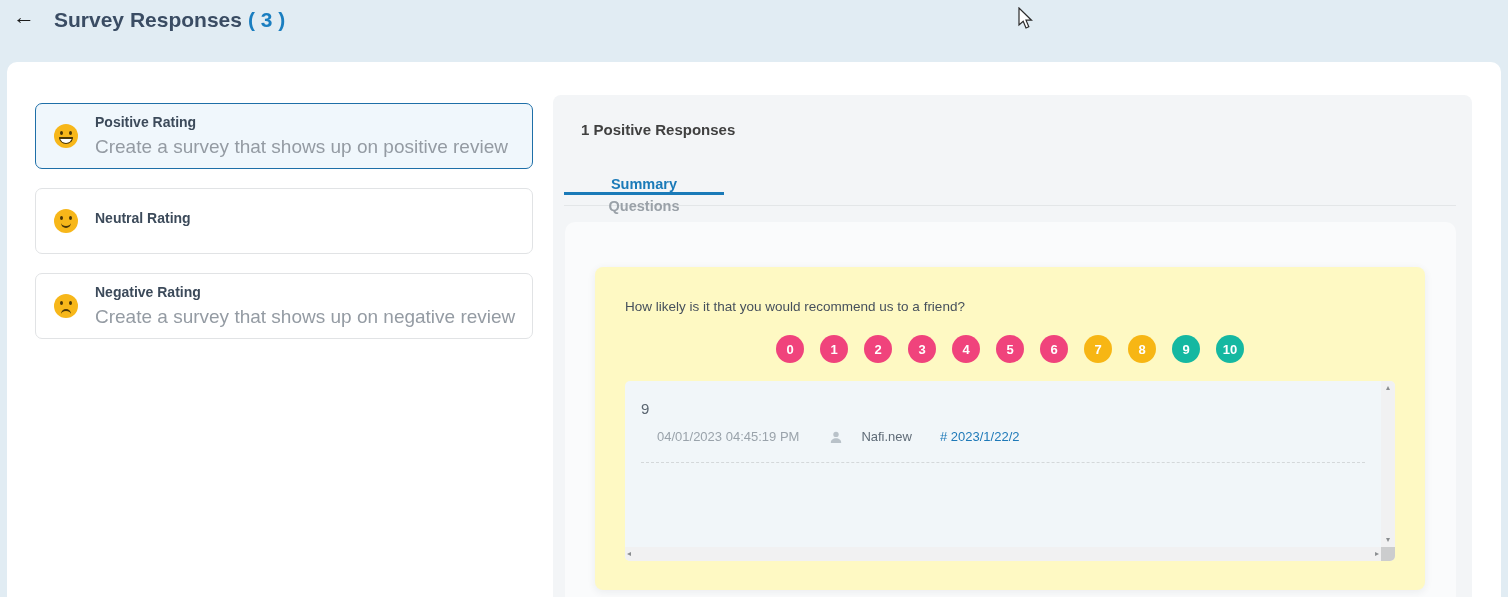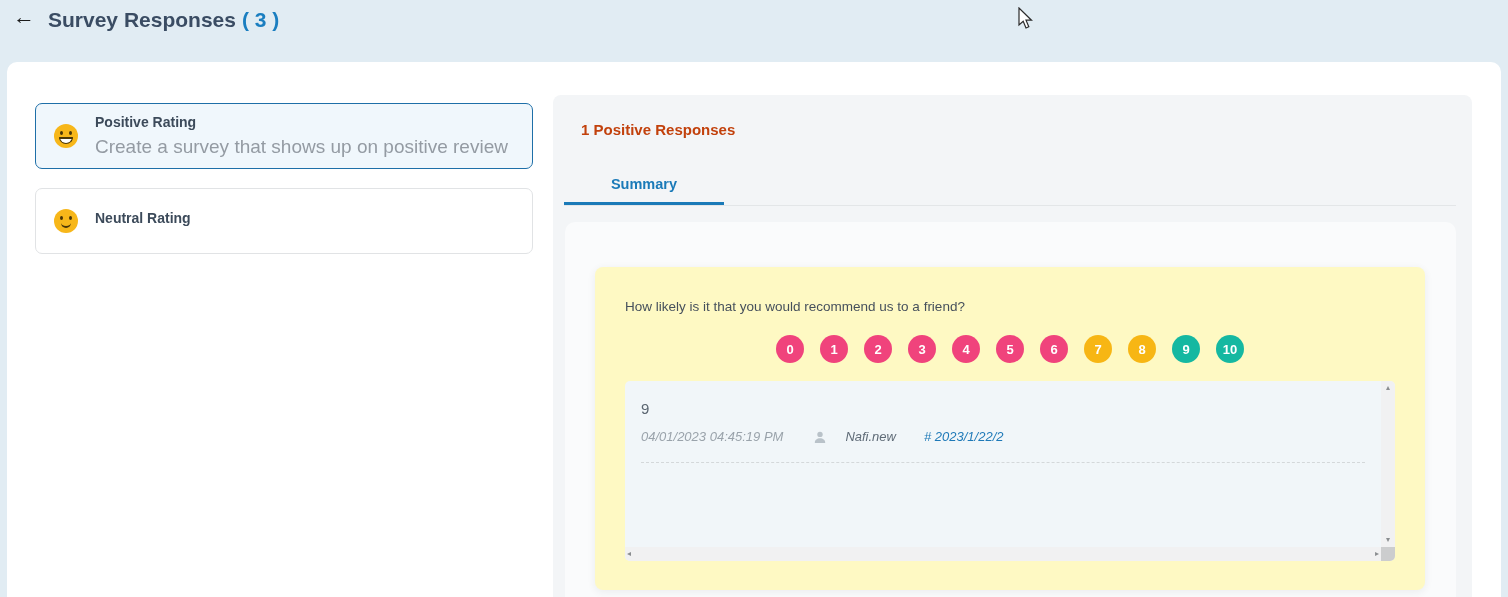--- a/index.html
+++ b/index.html
@@ -11,21 +11,21 @@
     color:#33475b;
   }
 
   
   .top-header { position:absolute; left:0; top:0; width:100%; height:62px; }
   .back-arrow {
     position:absolute; left:13px; top:3px; font-size:22px; color:#1b1b1b;
     cursor:pointer; line-height:28px;
   }
   .page-title {
-    position:absolute; left:48px; top:8px; font-size:21px; font-weight:700; color:#3a4c63;
+    position:absolute; left:54px; top:8px; font-size:21px; font-weight:700; color:#3a4c63;
   }
   .page-title .count { color:#1a7ec0; margin-left:6px; }
 
   
   .cursor { position:absolute; left:1016px; top:7px; z-index:99; pointer-events:none; }
 
   
   .main-panel {
     position:absolute; left:7px; top:62px; width:1494px; height:600px;
     background:#ffffff; border-radius:10px 10px 0 0;
@@ -65,21 +65,21 @@
     position:absolute; left:7px; top:15px; width:10px; height:5px;
     border-top:2px solid #4a3607; border-radius:8px 8px 0 0;
   }
 
   
   .right-panel {
     position:absolute; left:546px; top:33px; width:919px; height:567px;
     background:#f3f5f7; border-radius:8px 8px 0 0;
   }
   .panel-header {
-    position:absolute; left:28px; top:26px; font-size:15px; font-weight:700; color:#c2410c;
+    position:absolute; left:28px; top:26px; font-size:15px; font-weight:700; color:#404040;
   }
   .tabs {
     position:absolute; left:11px; top:78px; width:892px; height:33px;
     display:flex; border-bottom:1px solid #e3e6e8;flex-direction:column;
   }
   .tab {
     width:160px; text-align:center; font-size:14.5px; font-weight:600;
     color:#9aa1a8; cursor:pointer; padding-top:3px; height:33px;
   }
   .tab.active { color:#1a7ab8; border-bottom:3px solid #1a7ab8; }
@@ -105,21 +105,21 @@
     cursor:default;
   }
 
   
   .scroll-area {
     position:absolute; left:30px; top:114px; width:770px; height:180px;
     background:#f1f6f9; border-radius:5px; overflow:hidden;
   }
   .resp-value { position:absolute; left:16px; top:19px; font-size:15px; color:#5a6570; }
   .resp-meta {
-    position:absolute; left:16px; top:48px; display:flex; align-items:center; font-size:13px;font-style:italic;
+    position:absolute; left:32px; top:48px; display:flex; align-items:center; font-size:13px;
   }
   .resp-date { color:#9aa3ab; margin-right:30px; }
   .person-icon { margin-right:18px; display:inline-flex; }
   .resp-user { color:#5f6b77; margin-right:28px; }
   .resp-ref  { color:#1e79b8; cursor:pointer; }
   .dashed-sep {
     position:absolute; left:16px; top:81px; width:724px; height:0;
     border-top:1px dashed #d4d8da;
   }
 
@@ -172,28 +172,40 @@
       <div class="emoji">
         <span class="eye l"></span>
           <span class="eye r"></span>
           <span class="mouth-neutral"></span>
       </div>
       <div class="card-text">
         <div class="card-title">Neutral Rating</div>
       </div>
     </div>
 
+    <div class="survey-card">
+      <div class="emoji">
+        <span class="eye l"></span>
+          <span class="eye r"></span>
+          <span class="mouth-frown"></span>
+      </div>
+      <div class="card-text">
+        <div class="card-title">Negative Rating</div>
+        <div class="card-desc">Create a survey that shows up on negative review</div>
+      </div>
+    </div>
 
   </div>
 
   <div class="right-panel">
     <div class="panel-header">1 Positive Responses</div>
 
     <div class="tabs">
       <div class="tab active">Summary</div>
+      <div class="tab">Questions</div>
     </div>
 
     <div class="outer-card">
       <div class="inner-card">
 
         <div class="question-text">How likely is it that you would recommend us to a friend?</div>
 
         <div class="nps-row" id="nps-row">
             <div class="nps-circle" style="background: rgb(240, 67, 124);">0</div>
             <div class="nps-circle" style="background: rgb(240, 67, 124);">1</div>

